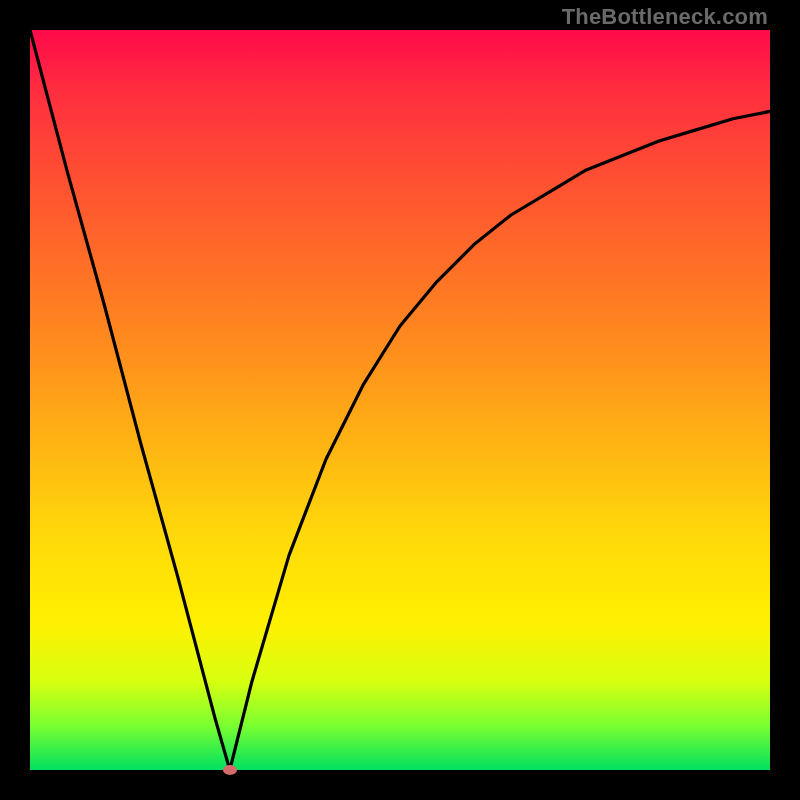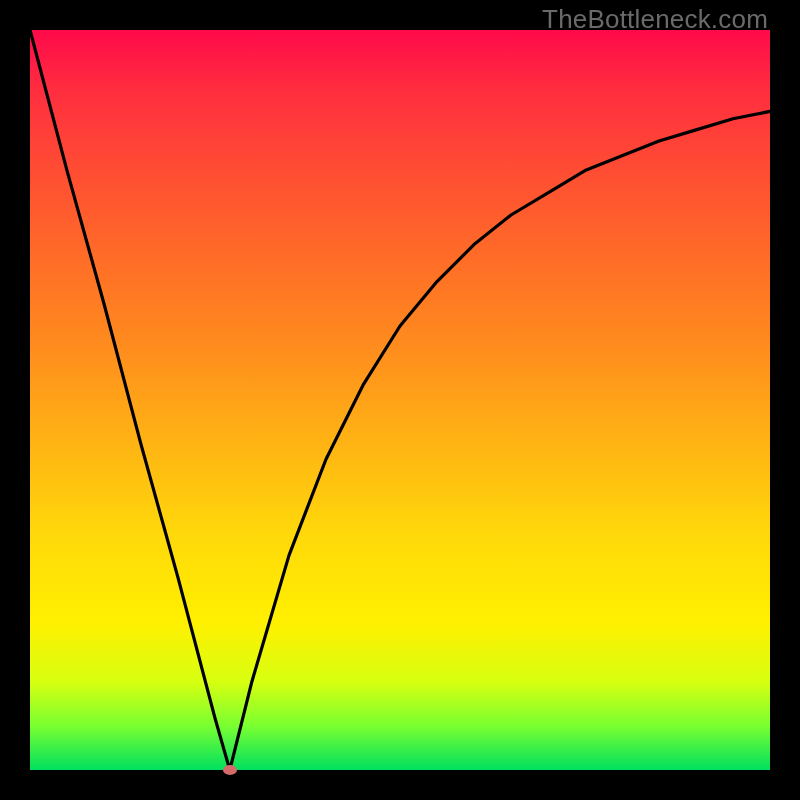--- a/index.html
+++ b/index.html
@@ -35,24 +35,24 @@
       #fff000 80%,
       #d8ff10 88%,
       #7aff30 94%,
       #00e060 100%
     );
   }
   .watermark {
     position: absolute;
     top: 4px;
     right: 32px;
-    font-size: 26px;
+    font-size: 22px;
     color: #6a6a6a;
     letter-spacing: 0.2px;
-    font-weight: 400;
+    font-weight: 700;
   }
   svg.curve-layer {
     position: absolute;
     left: 0;
     top: 0;
     width: 740px;
     height: 740px;
     overflow: visible;
   }
   .marker {

